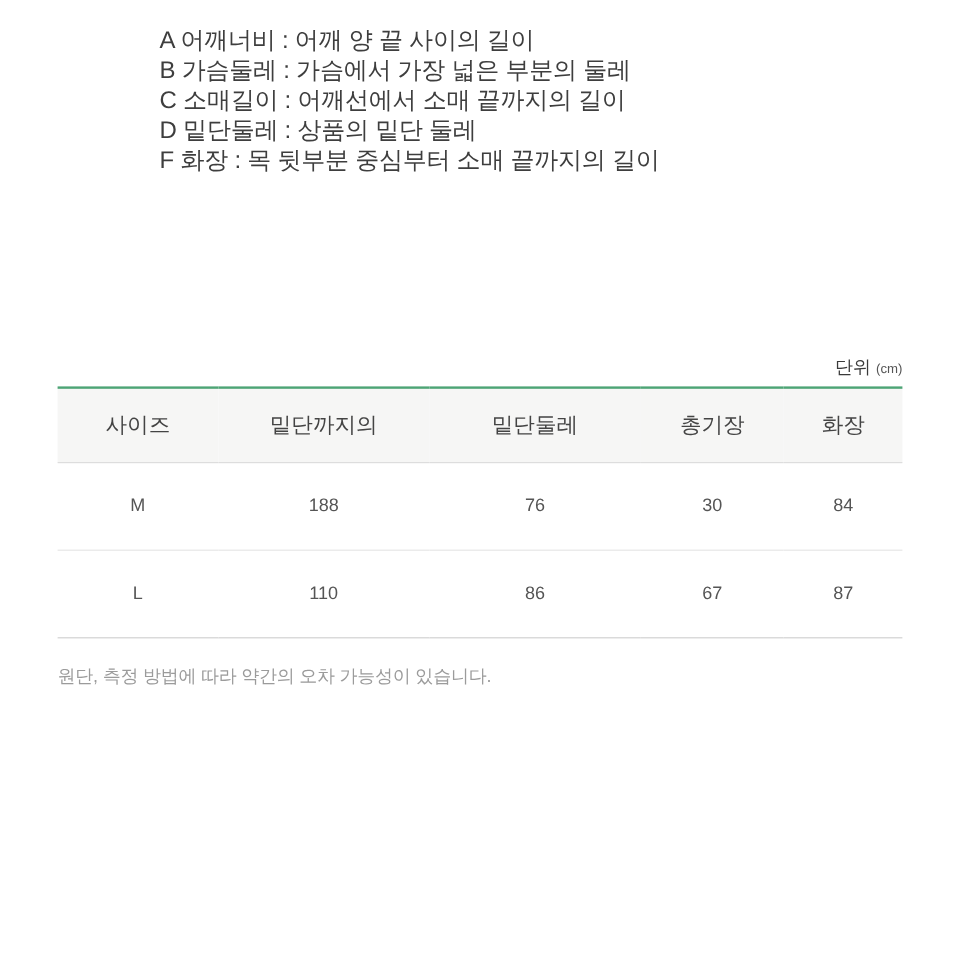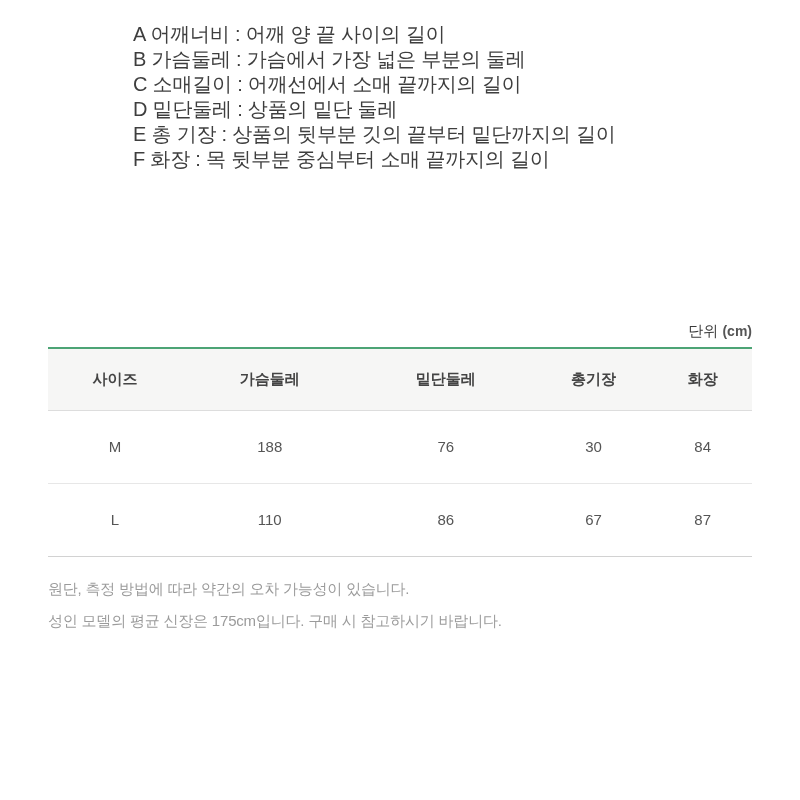--- a/index.html
+++ b/index.html
@@ -28,40 +28,39 @@
   .unit-row {
     width: 704px;
     margin: 150px auto 6px auto;
     text-align: right;
     font-size: 15px;
     color: #3a3a3a;
     padding-right: 0;
     box-sizing: border-box;
   }
   .unit-row .unit-suffix {
-    font-size: 14px;
+    font-size: 11px;
     color: #555555;
-    font-weight: bold;
   }
 
   
   .size-table {
     width: 704px;
     margin: 0 auto;
     border-collapse: collapse;
     border-top: 2px solid #4da475;
     table-layout: fixed;
   }
   .size-table thead tr {
     background: #f6f6f5;
     height: 62px;
   }
   .size-table th {
-    font-weight: bold;
-    font-size: 15px;
+    font-weight: normal;
+    font-size: 18px;
     color: #444444;
     text-align: center;
     border-bottom: 1px solid #dddddd;
     padding: 0;
   }
   .size-table tbody tr {
     height: 73px;
   }
   .size-table td {
     font-size: 15px;
@@ -85,41 +84,40 @@
   }
 </style>
 </head>
 <body>
 
 <div class="definitions">
   <div class="def-line">A 어깨너비 : 어깨 양 끝 사이의 길이</div>
   <div class="def-line">B 가슴둘레 : 가슴에서 가장 넓은 부분의 둘레</div>
   <div class="def-line">C 소매길이 : 어깨선에서 소매 끝까지의 길이</div>
   <div class="def-line">D 밑단둘레 : 상품의 밑단 둘레</div>
-  <div class="def-line">E 총 기장 : 상품의 뒷부분 깃의 끝부터 밑단까지의 길이</div>
   <div class="def-line">F 화장 : 목 뒷부분 중심부터 소매 끝까지의 길이</div>
 </div>
 
 <div class="unit-row">
   <span>단위</span>
   <span class="unit-suffix">(cm)</span>
 </div>
 
 <table class="size-table">
   <colgroup>
     <col style="width:19%">
     <col style="width:25%">
     <col style="width:25%">
     <col style="width:17%">
     <col style="width:14%">
   </colgroup>
   <thead>
     <tr>
       <th>사이즈</th>
-      <th>가슴둘레</th>
+      <th>밑단까지의</th>
       <th>밑단둘레</th>
       <th>총기장</th>
       <th>화장</th>
     </tr>
   </thead>
   <tbody>
     <tr>
       <td>M</td>
       <td>188</td>
       <td>76</td>
@@ -131,14 +129,13 @@
       <td>110</td>
       <td>86</td>
       <td>67</td>
       <td>87</td>
     </tr>
   </tbody>
 </table>
 
 <div class="notes">
   <div>원단, 측정 방법에 따라 약간의 오차 가능성이 있습니다.</div>
-  <div>성인 모델의 평균 신장은 175cm입니다. 구매 시 참고하시기 바랍니다.</div>
 </div>
 
 </body></html>

